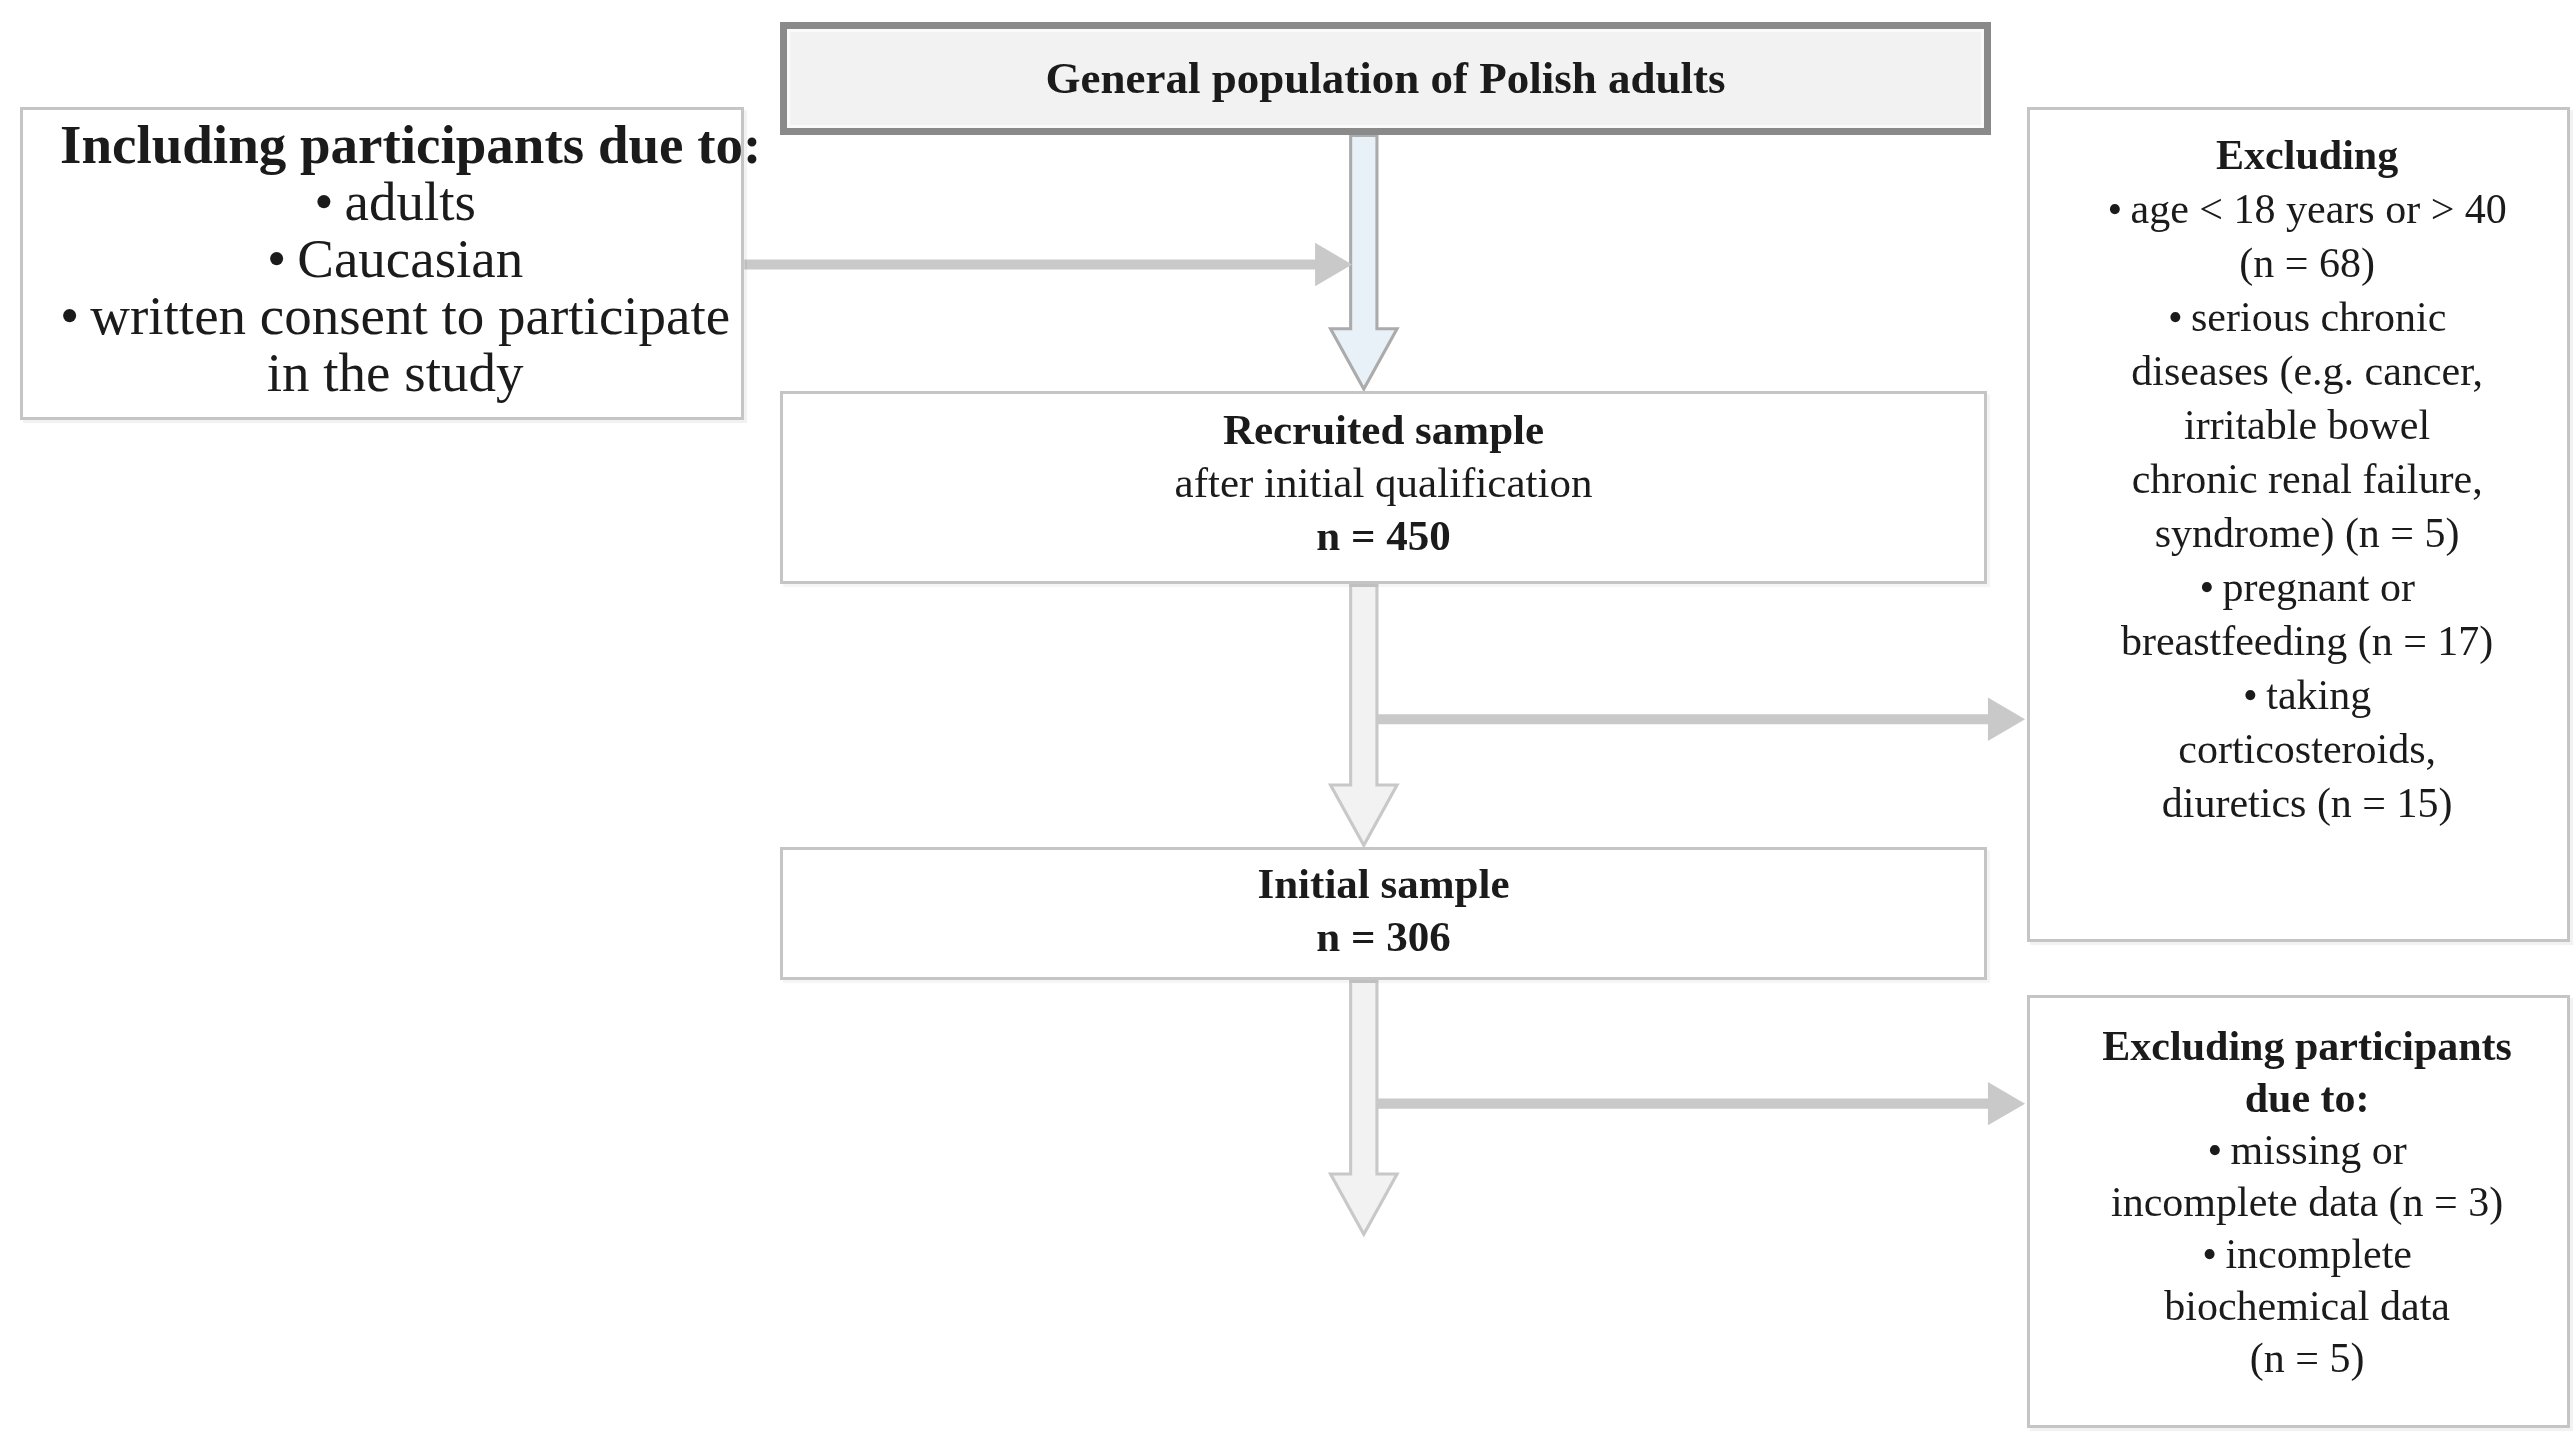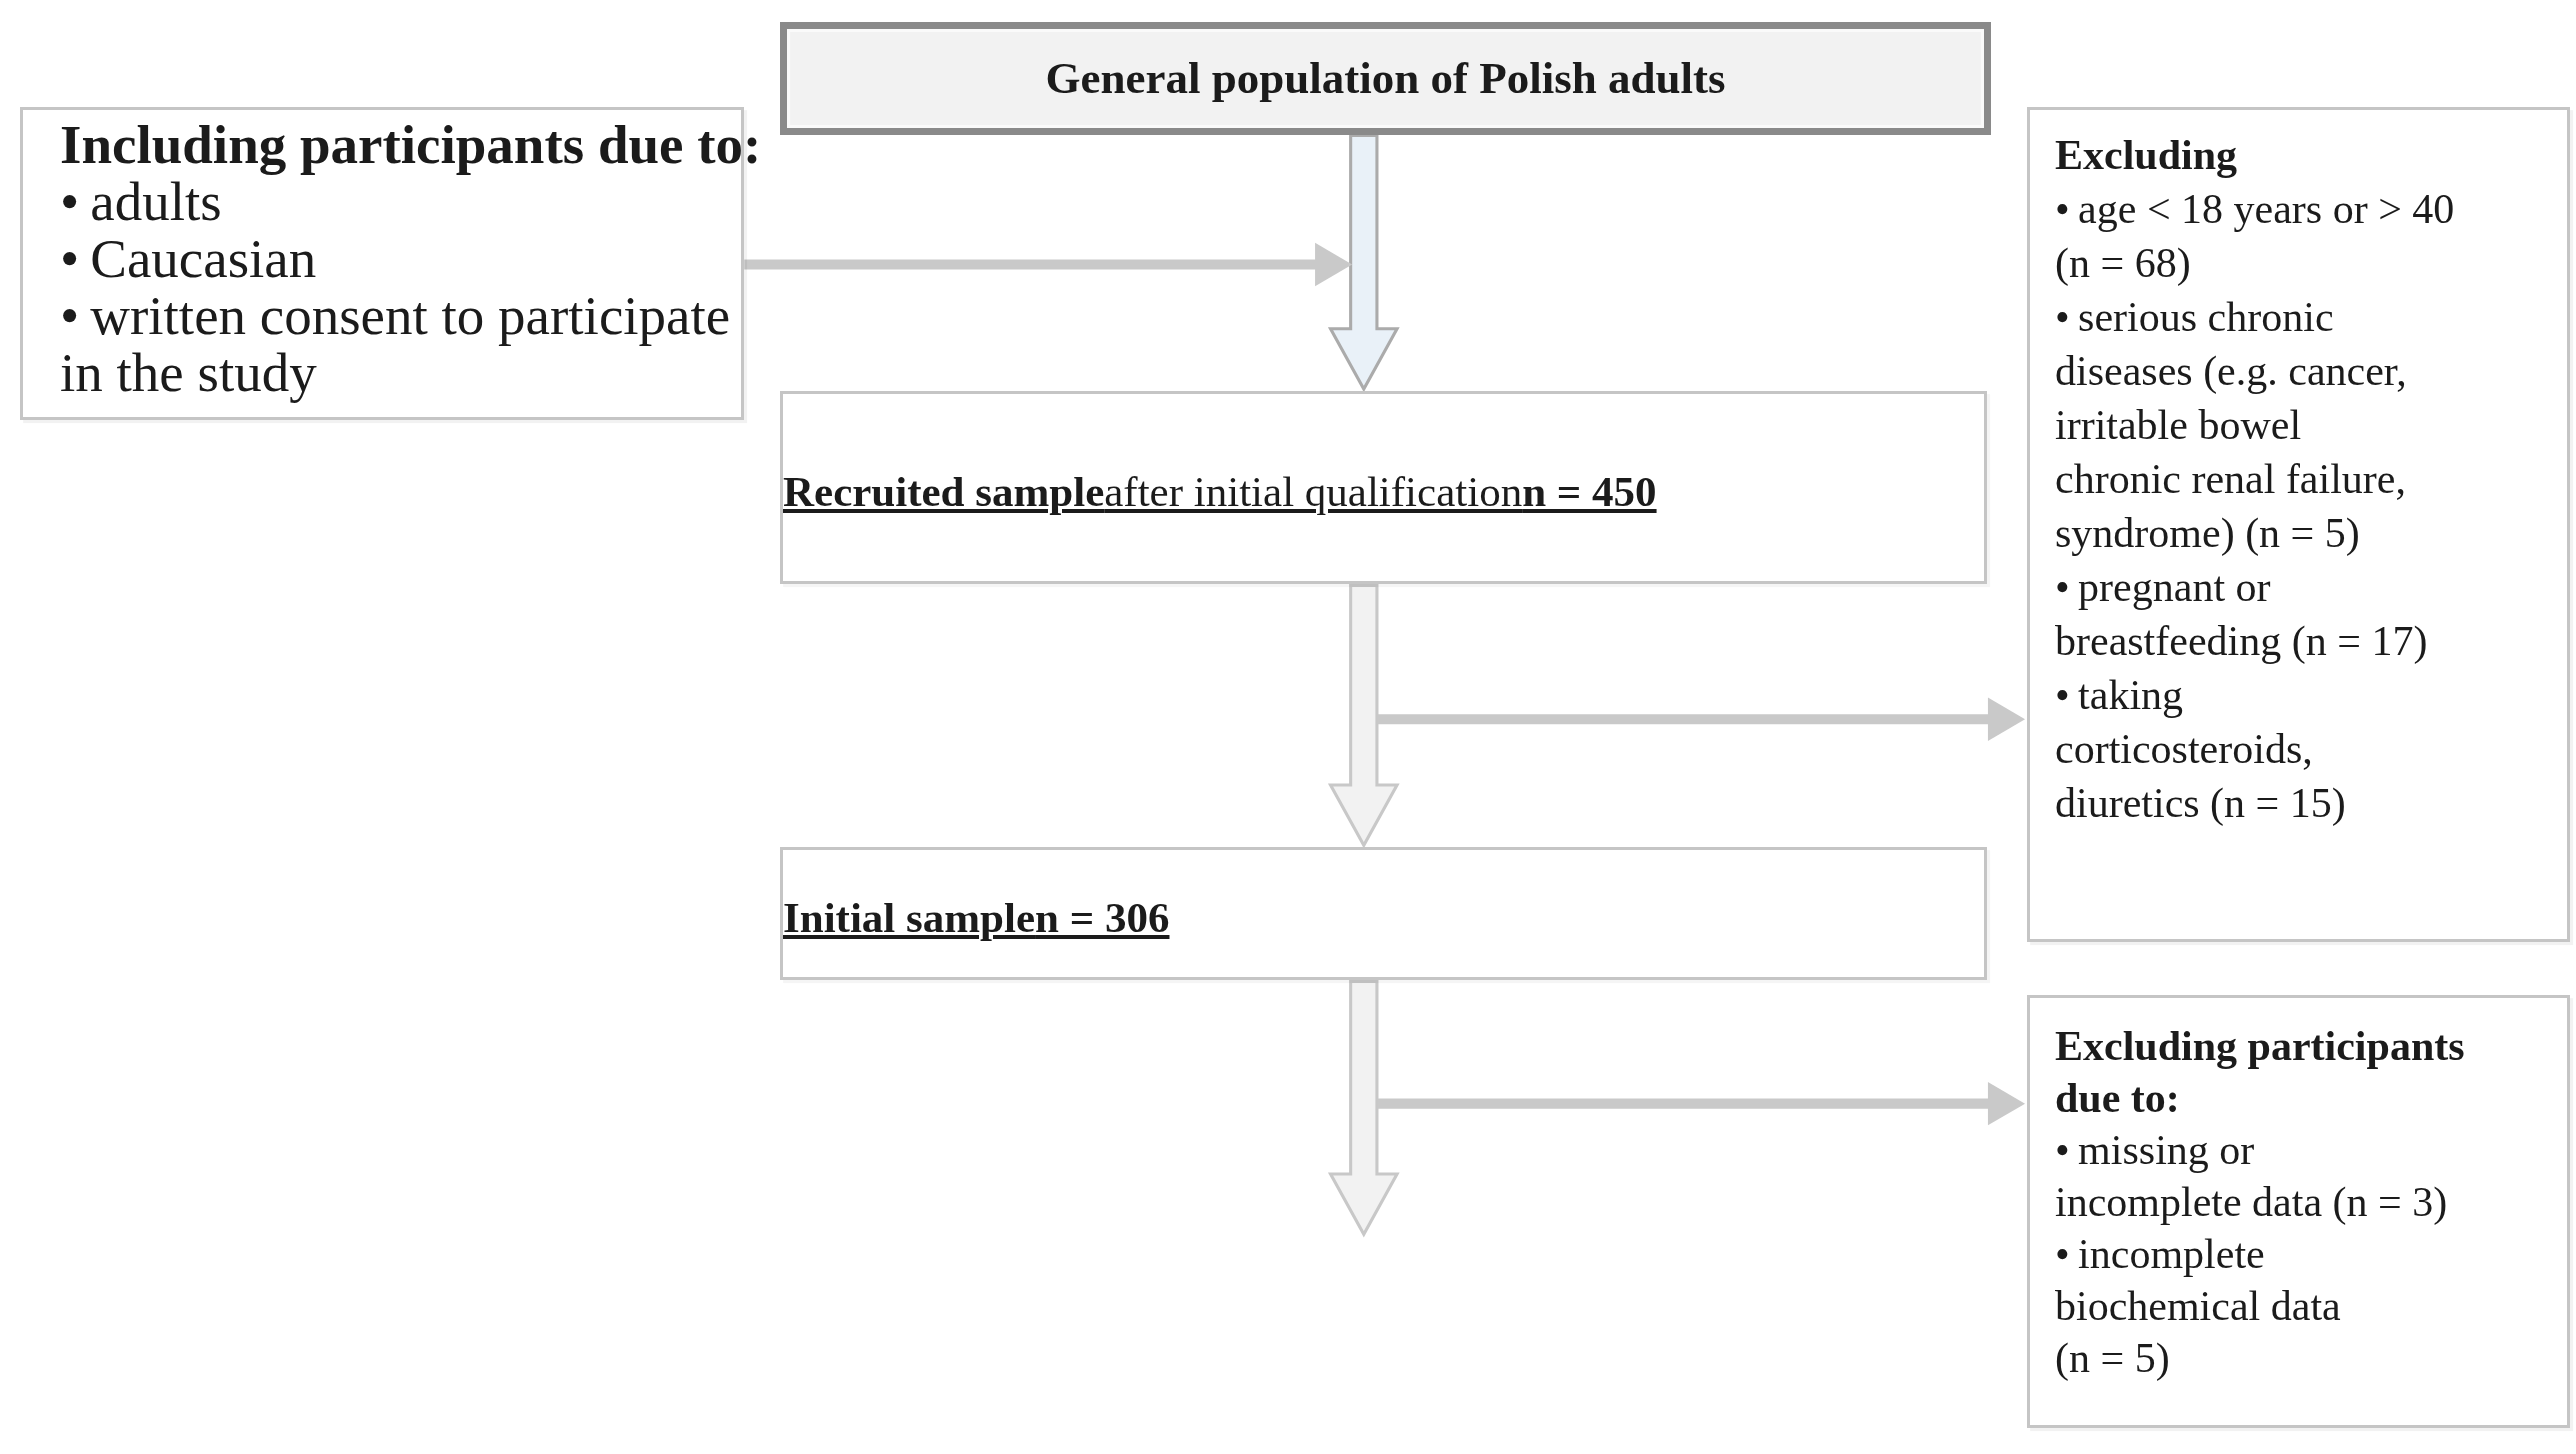--- a/index.html
+++ b/index.html
@@ -14,27 +14,27 @@
     --connector-gray:#c9c9c9;
   }
   html,body{margin:0;padding:0;background:#ffffff;}
   body{
     width:2576px;height:1454px;overflow:hidden;
     font-family:"Liberation Serif","DejaVu Serif",serif;
     color:var(--text);
   }
   .canvas{position:relative;width:2576px;height:1454px;background:#ffffff;}
   .arrow-layer{position:absolute;left:0;top:0;width:2576px;height:1454px;pointer-events:none;}
-  .box{position:absolute;box-sizing:border-box;background:#ffffff;}
+  .box{position:absolute;box-sizing:border-box;background:#ffffff;text-align:center;}
   .thick{border:7px solid var(--border-dark);background:var(--panel-fill);box-shadow:inset 0 0 0 3.1px #fafafa;}
   .thin{border:3.1px solid var(--border-light);box-shadow:3.1px 3.1px 0 rgba(0,0,0,0.05);}
   .mid{border:3.9px solid var(--border-light);box-shadow:3.1px 3.1px 0 rgba(0,0,0,0.04);}
   .line{white-space:nowrap;}
   .b{font-weight:bold;}
-  .centered{display:flex;flex-direction:row;align-items:center;text-align:center;text-decoration:underline;}
+  .centered{display:flex;flex-direction:column;align-items:center;text-align:center;}
 
   .top-box{left:780px;top:21.7px;width:1211px;height:113px;
     display:flex;align-items:center;justify-content:center;
     font-size:45px;}
   .include-box{left:20px;top:107px;width:724px;height:313px;
     padding:6.2px 10.8px 0 37px;font-size:55px;line-height:57px;}
   .exclude-box-1{left:2027px;top:107px;width:543px;height:835px;
     padding:18px 7.7px 0 25px;font-size:42px;line-height:54px;}
   .exclude-box-2{left:2027px;top:995px;width:543px;height:433px;
     padding:21.7px 7.7px 0 25px;font-size:42px;line-height:52px;}

